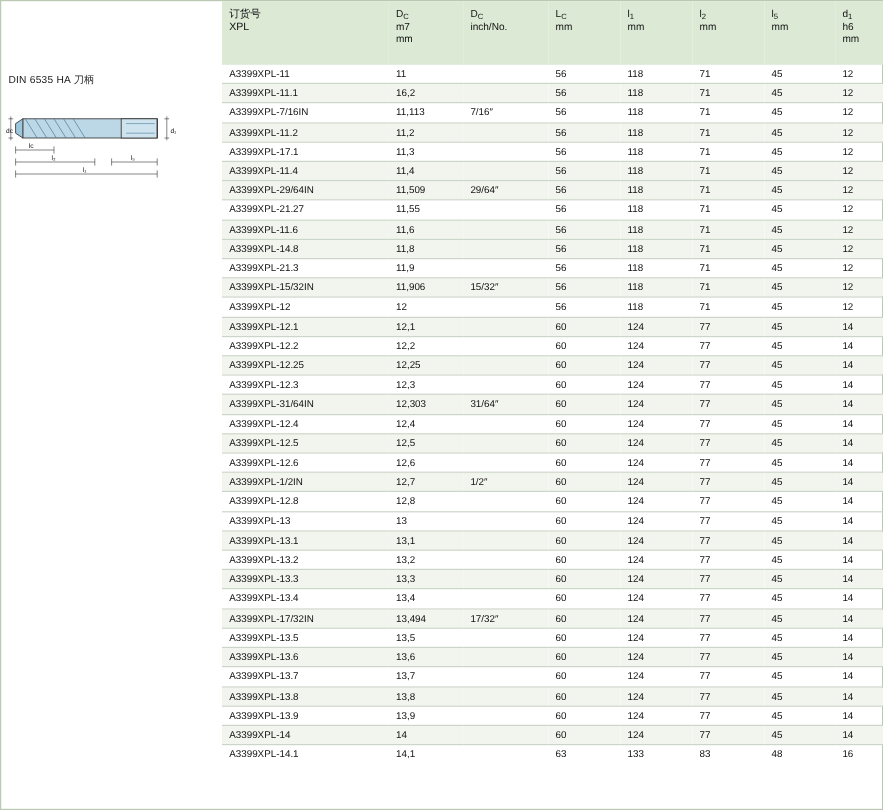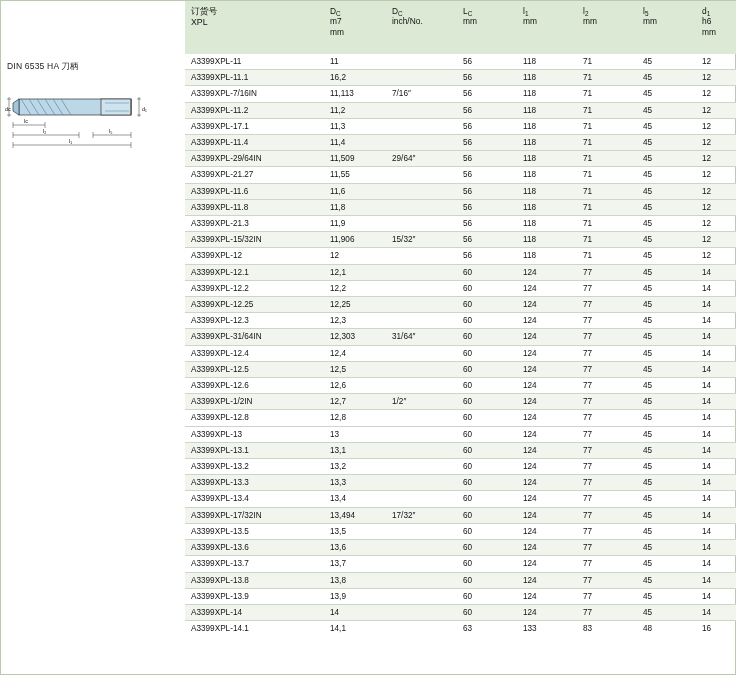--- a/index.html
+++ b/index.html
@@ -323,21 +323,21 @@
             <td>A3399XPL-11.6</td>
             <td>11,6</td>
             <td></td>
             <td>56</td>
             <td>118</td>
             <td>71</td>
             <td>45</td>
             <td>12</td>
           </tr>
           <tr class="alt">
-            <td>A3399XPL-11.8</td>
+            <td>A3399XPL-14.8</td>
             <td>11,8</td>
             <td></td>
             <td>56</td>
             <td>118</td>
             <td>71</td>
             <td>45</td>
             <td>12</td>
           </tr>
           <tr>
             <td>A3399XPL-21.3</td>

